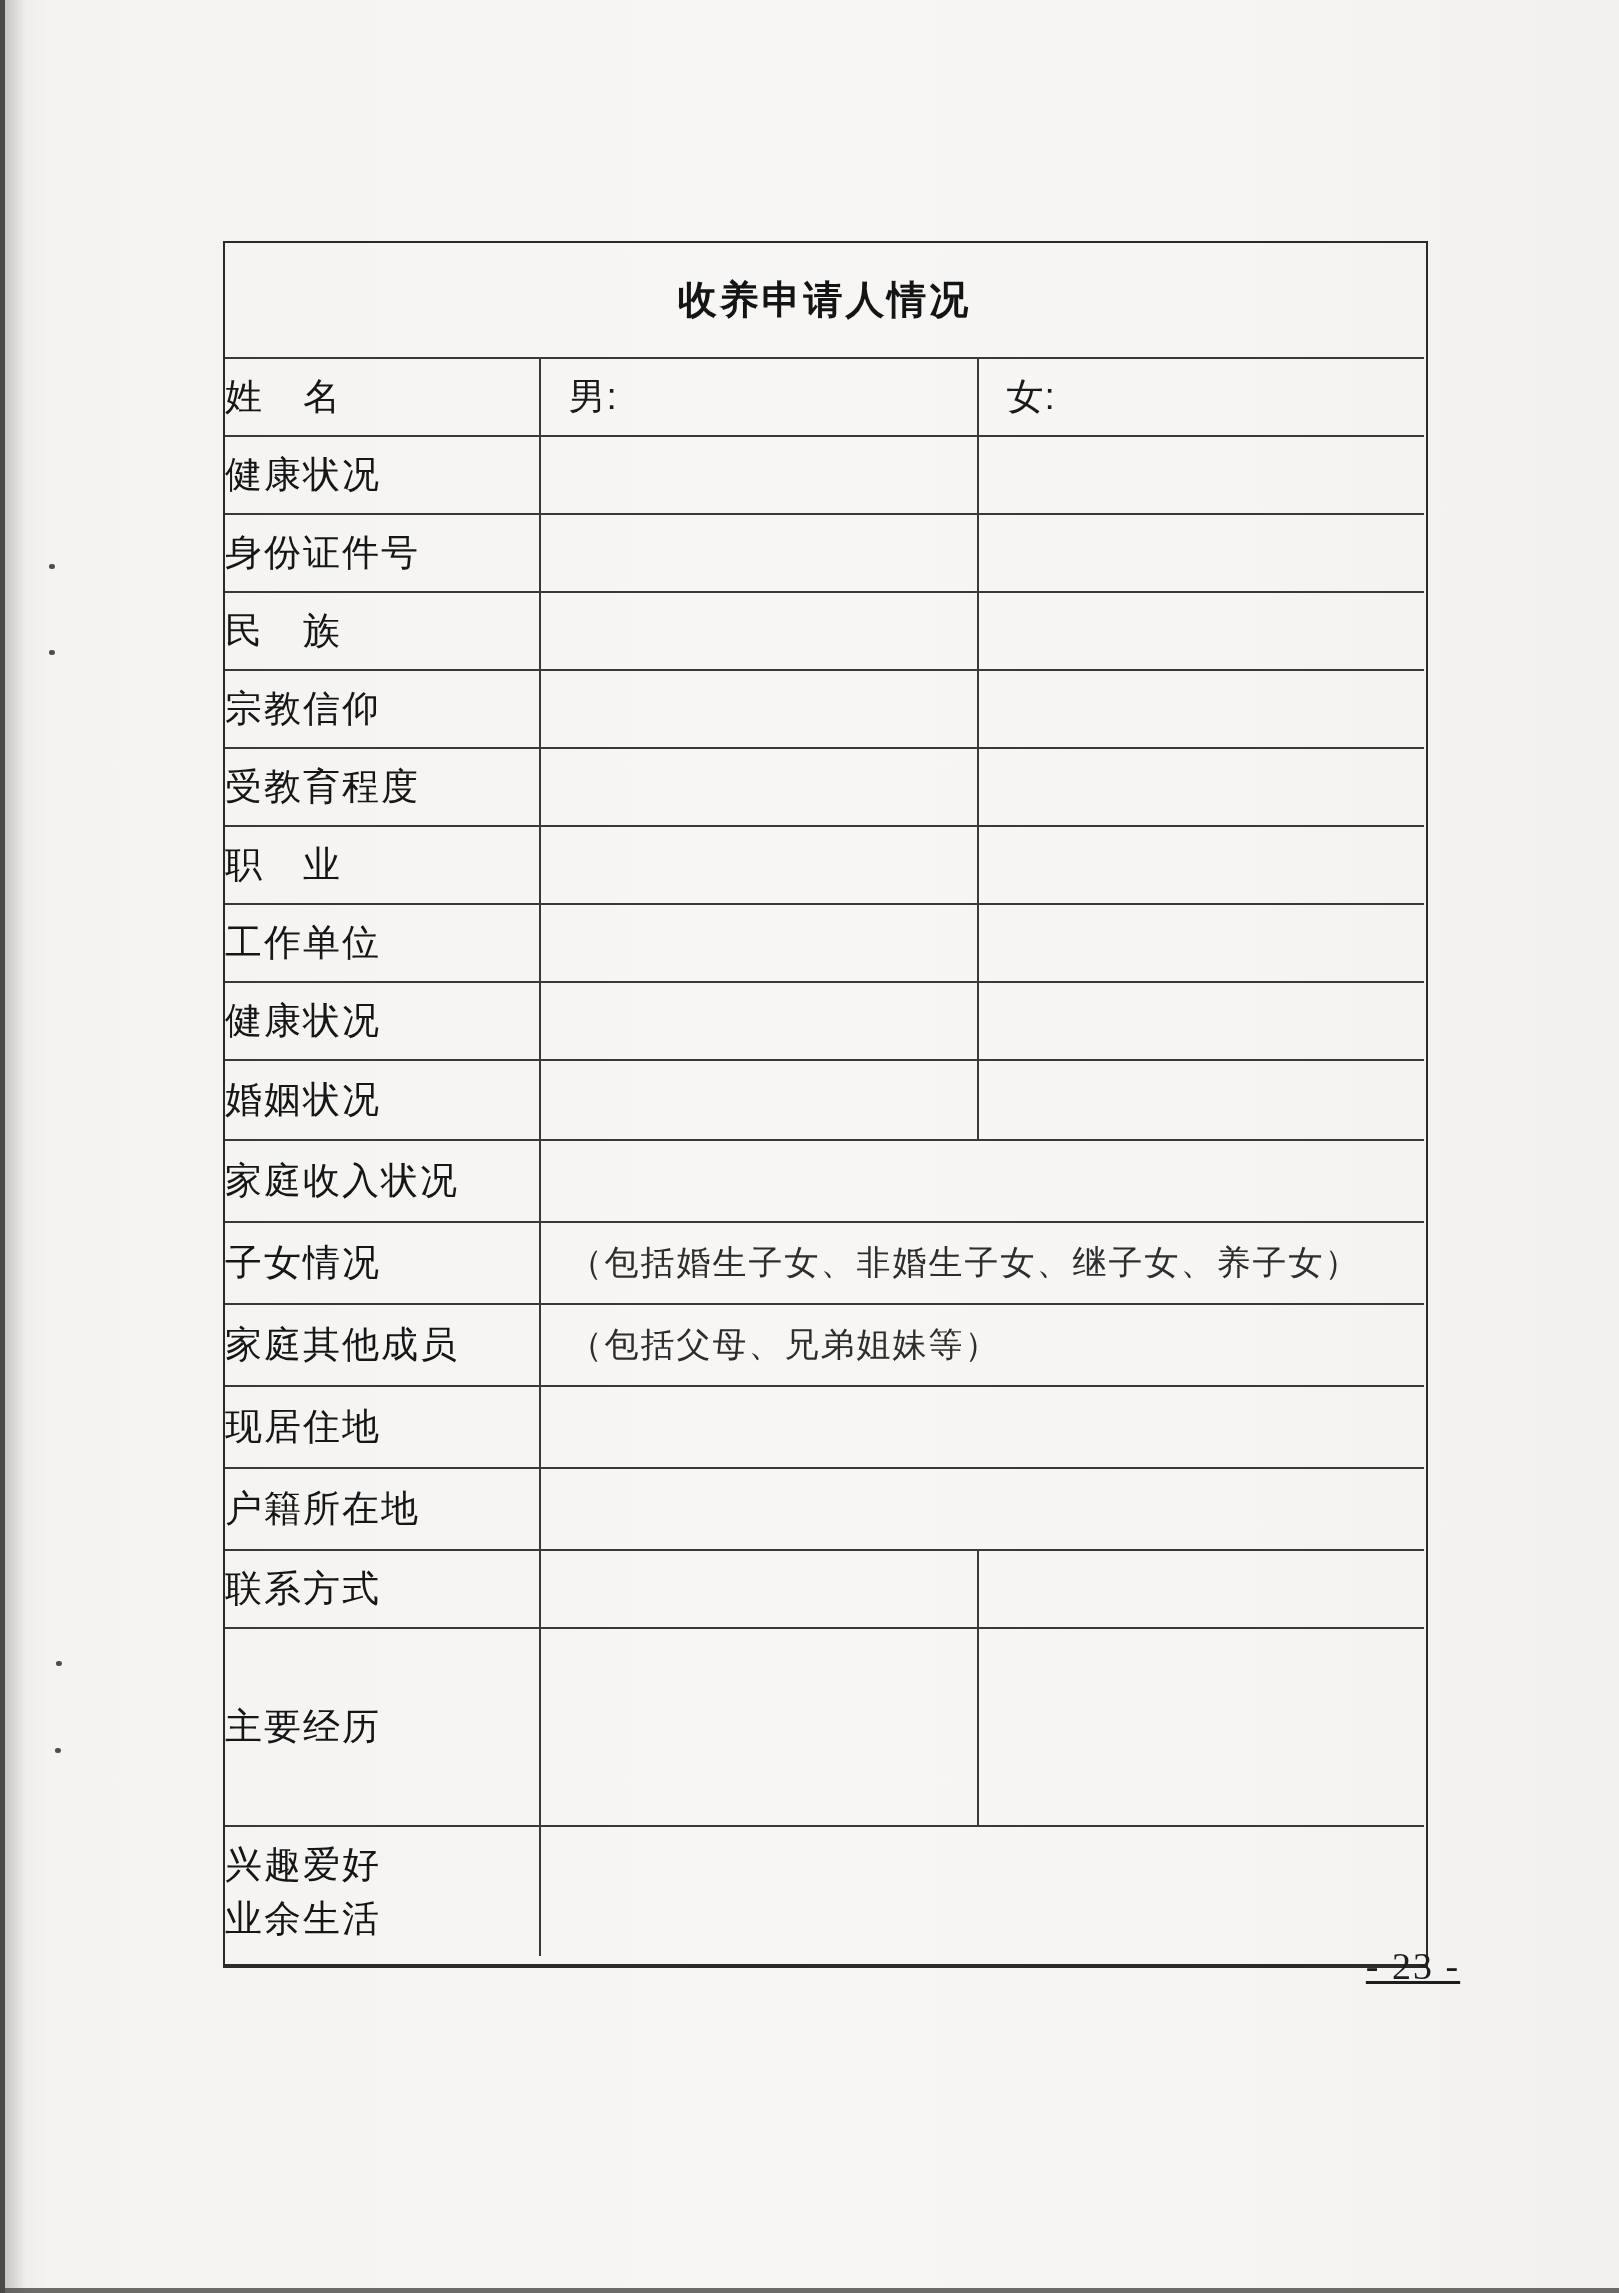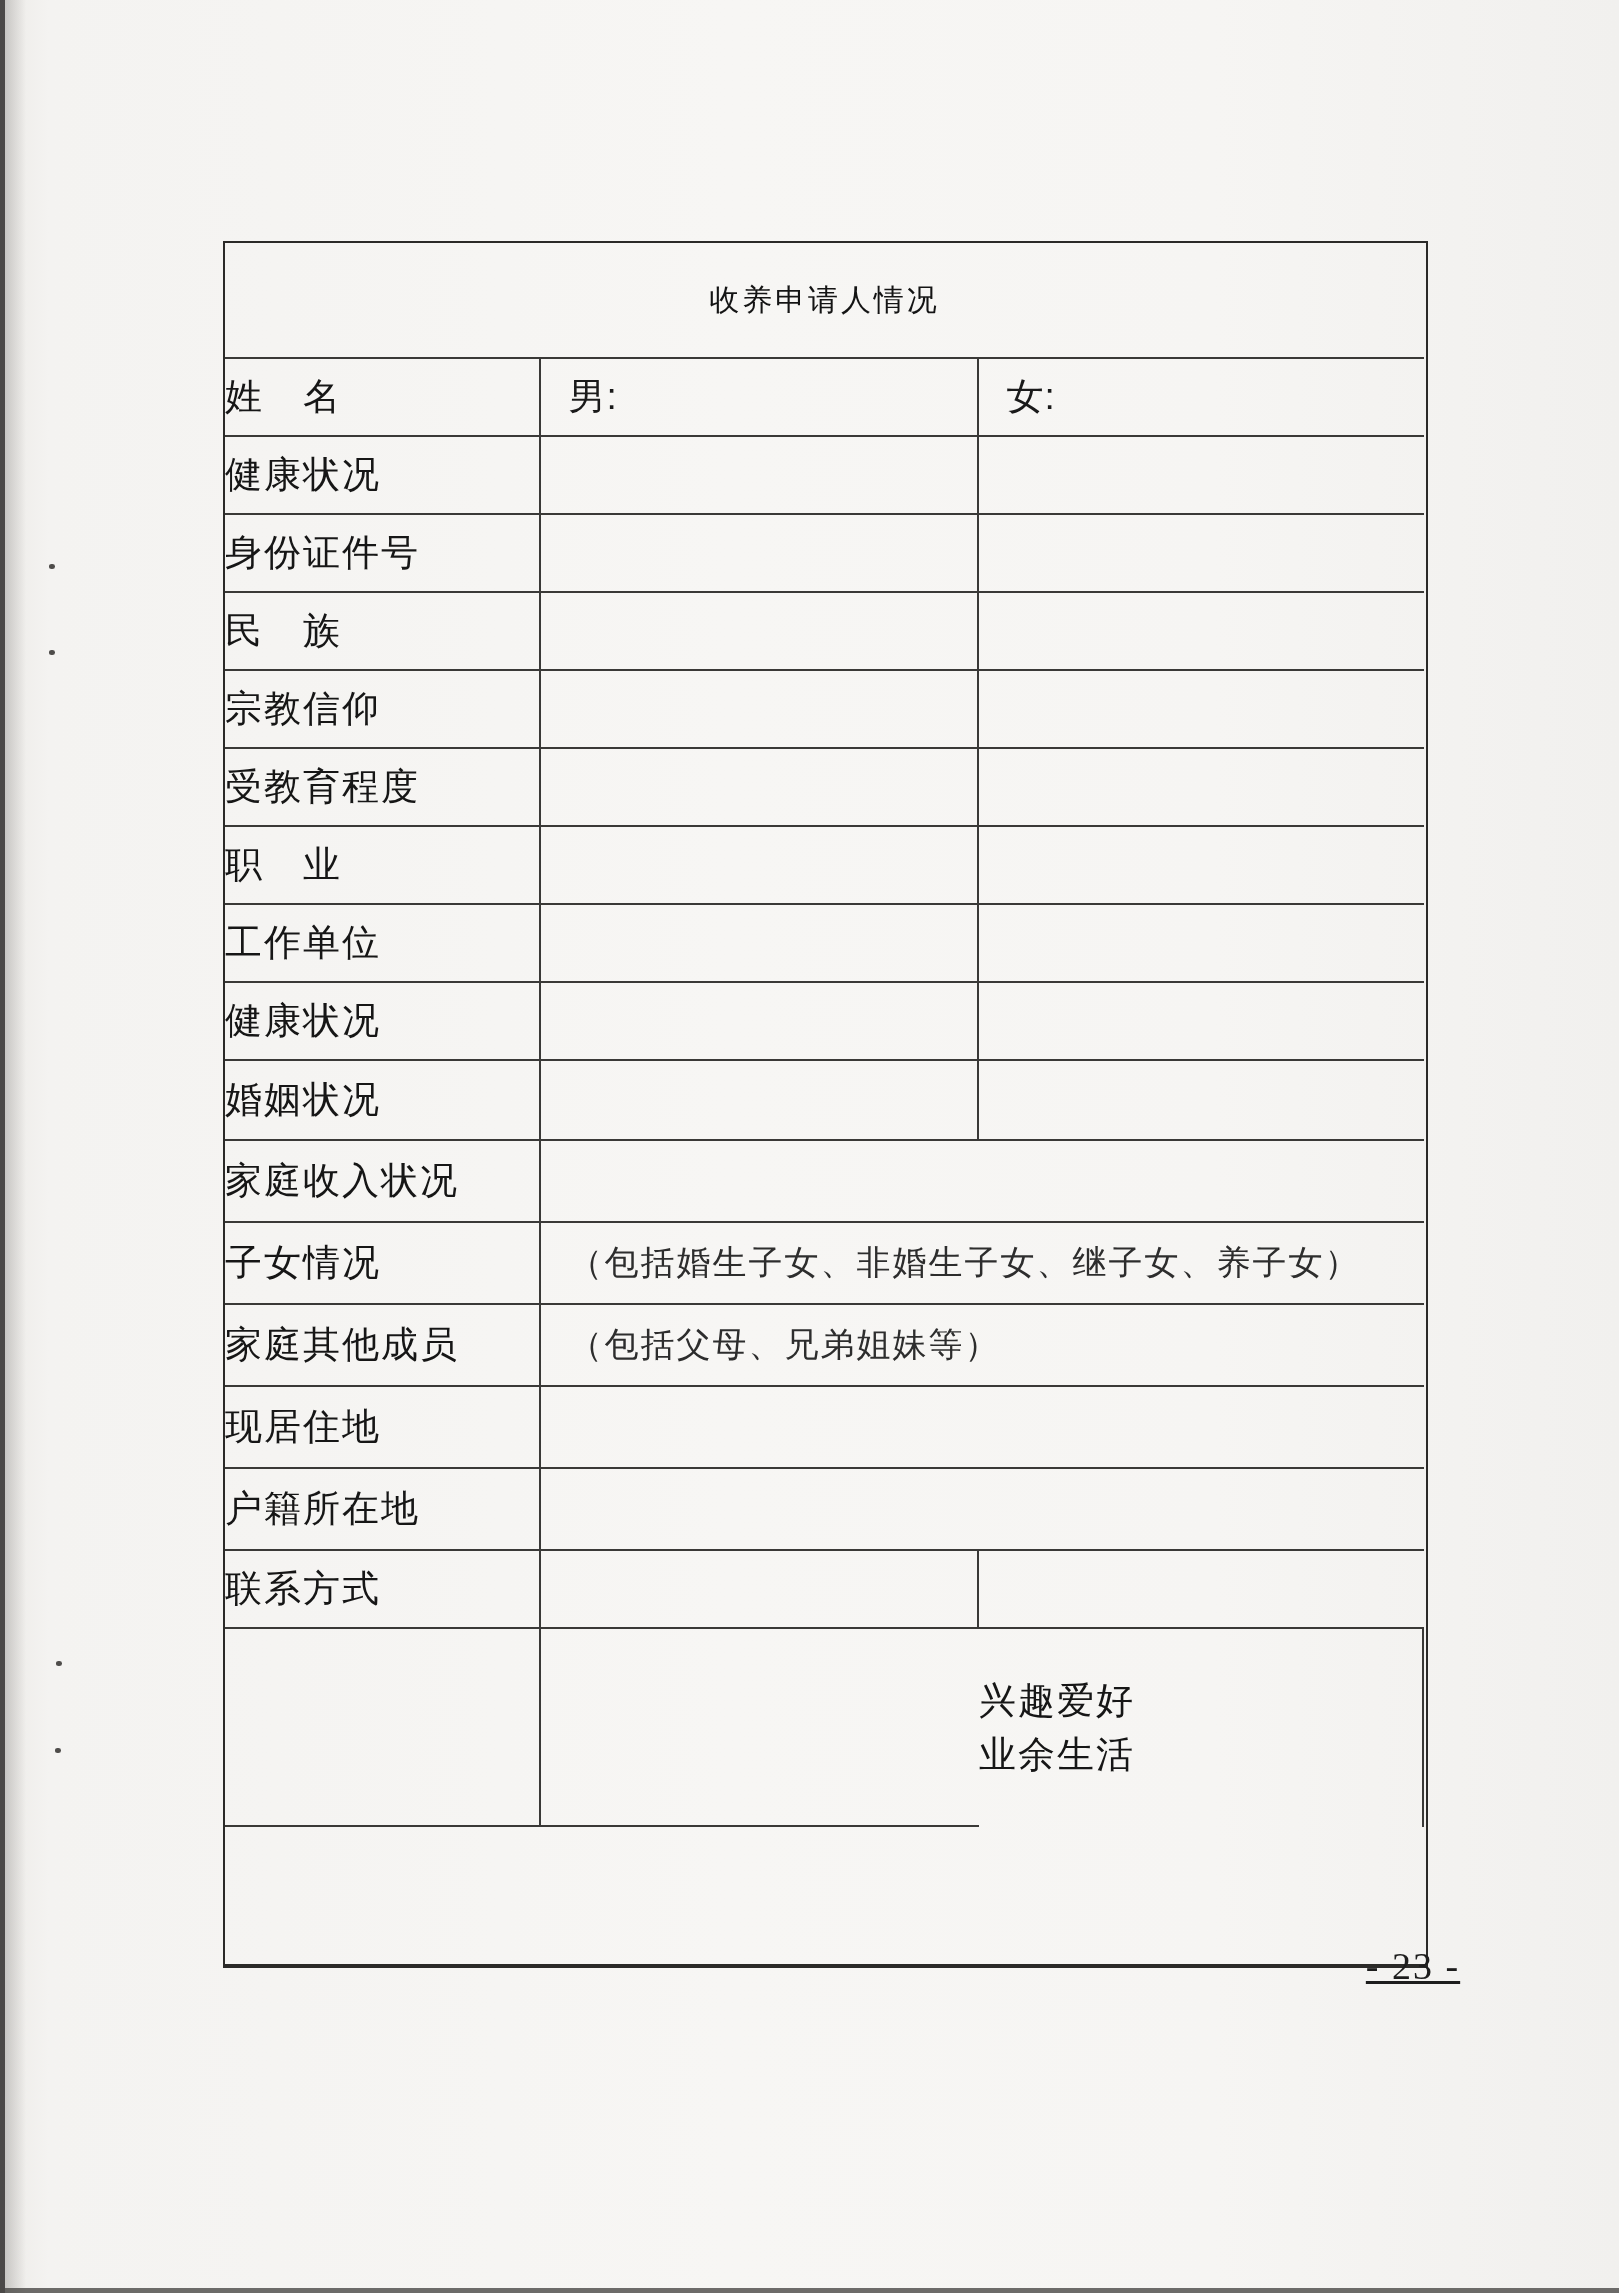--- a/index.html
+++ b/index.html
@@ -40,21 +40,21 @@
     display:flex;align-items:center;
     overflow:hidden;
   }
   .cell.lastcol{border-right:none;}
   .cell.lastrow{border-bottom:none;}
   .cell.span2{grid-column:span 2;}
   .cell.span3{grid-column:span 3;}
 
   .title-cell{justify-content:center;}
   .title-text{
-    font-size:30px;font-weight:400;letter-spacing:2.9px;color:#141414;
+    font-size:39px;font-weight:700;letter-spacing:2.9px;color:#141414;
   }
   .label-cell{justify-content:flex-start;text-align:center;}
   .label-text{
     font-size:37px;font-weight:500;letter-spacing:2px;color:#161616;
     white-space:pre-line;line-height:1.45;
   }
   .value-cell{justify-content:flex-start;padding-left:27.4px;}
   .prefix-text{font-size:37px;font-weight:500;color:#1a1a1a;letter-spacing:1px;}
   .note-text{
     font-family:"Liberation Serif",serif;
@@ -171,20 +171,23 @@
       <span class="label-text">户籍所在地</span>
     </div>
     <div class="cell span2 lastcol value-cell"></div>
 
     <div class="cell label-cell">
       <span class="label-text">联系方式</span>
     </div>
     <div class="cell value-cell"></div>
     <div class="cell lastcol value-cell"></div>
 
+    <div class="cell label-cell">
+      <span class="label-text">主要经历</span>
+    </div>
     <div class="cell value-cell"></div>
     <div class="cell lastcol value-cell"></div>
 
     <div class="cell lastrow label-cell">
       <span class="label-text">兴趣爱好
 业余生活</span>
     </div>
     <div class="cell span2 lastcol lastrow value-cell"></div>
 
   </div>

